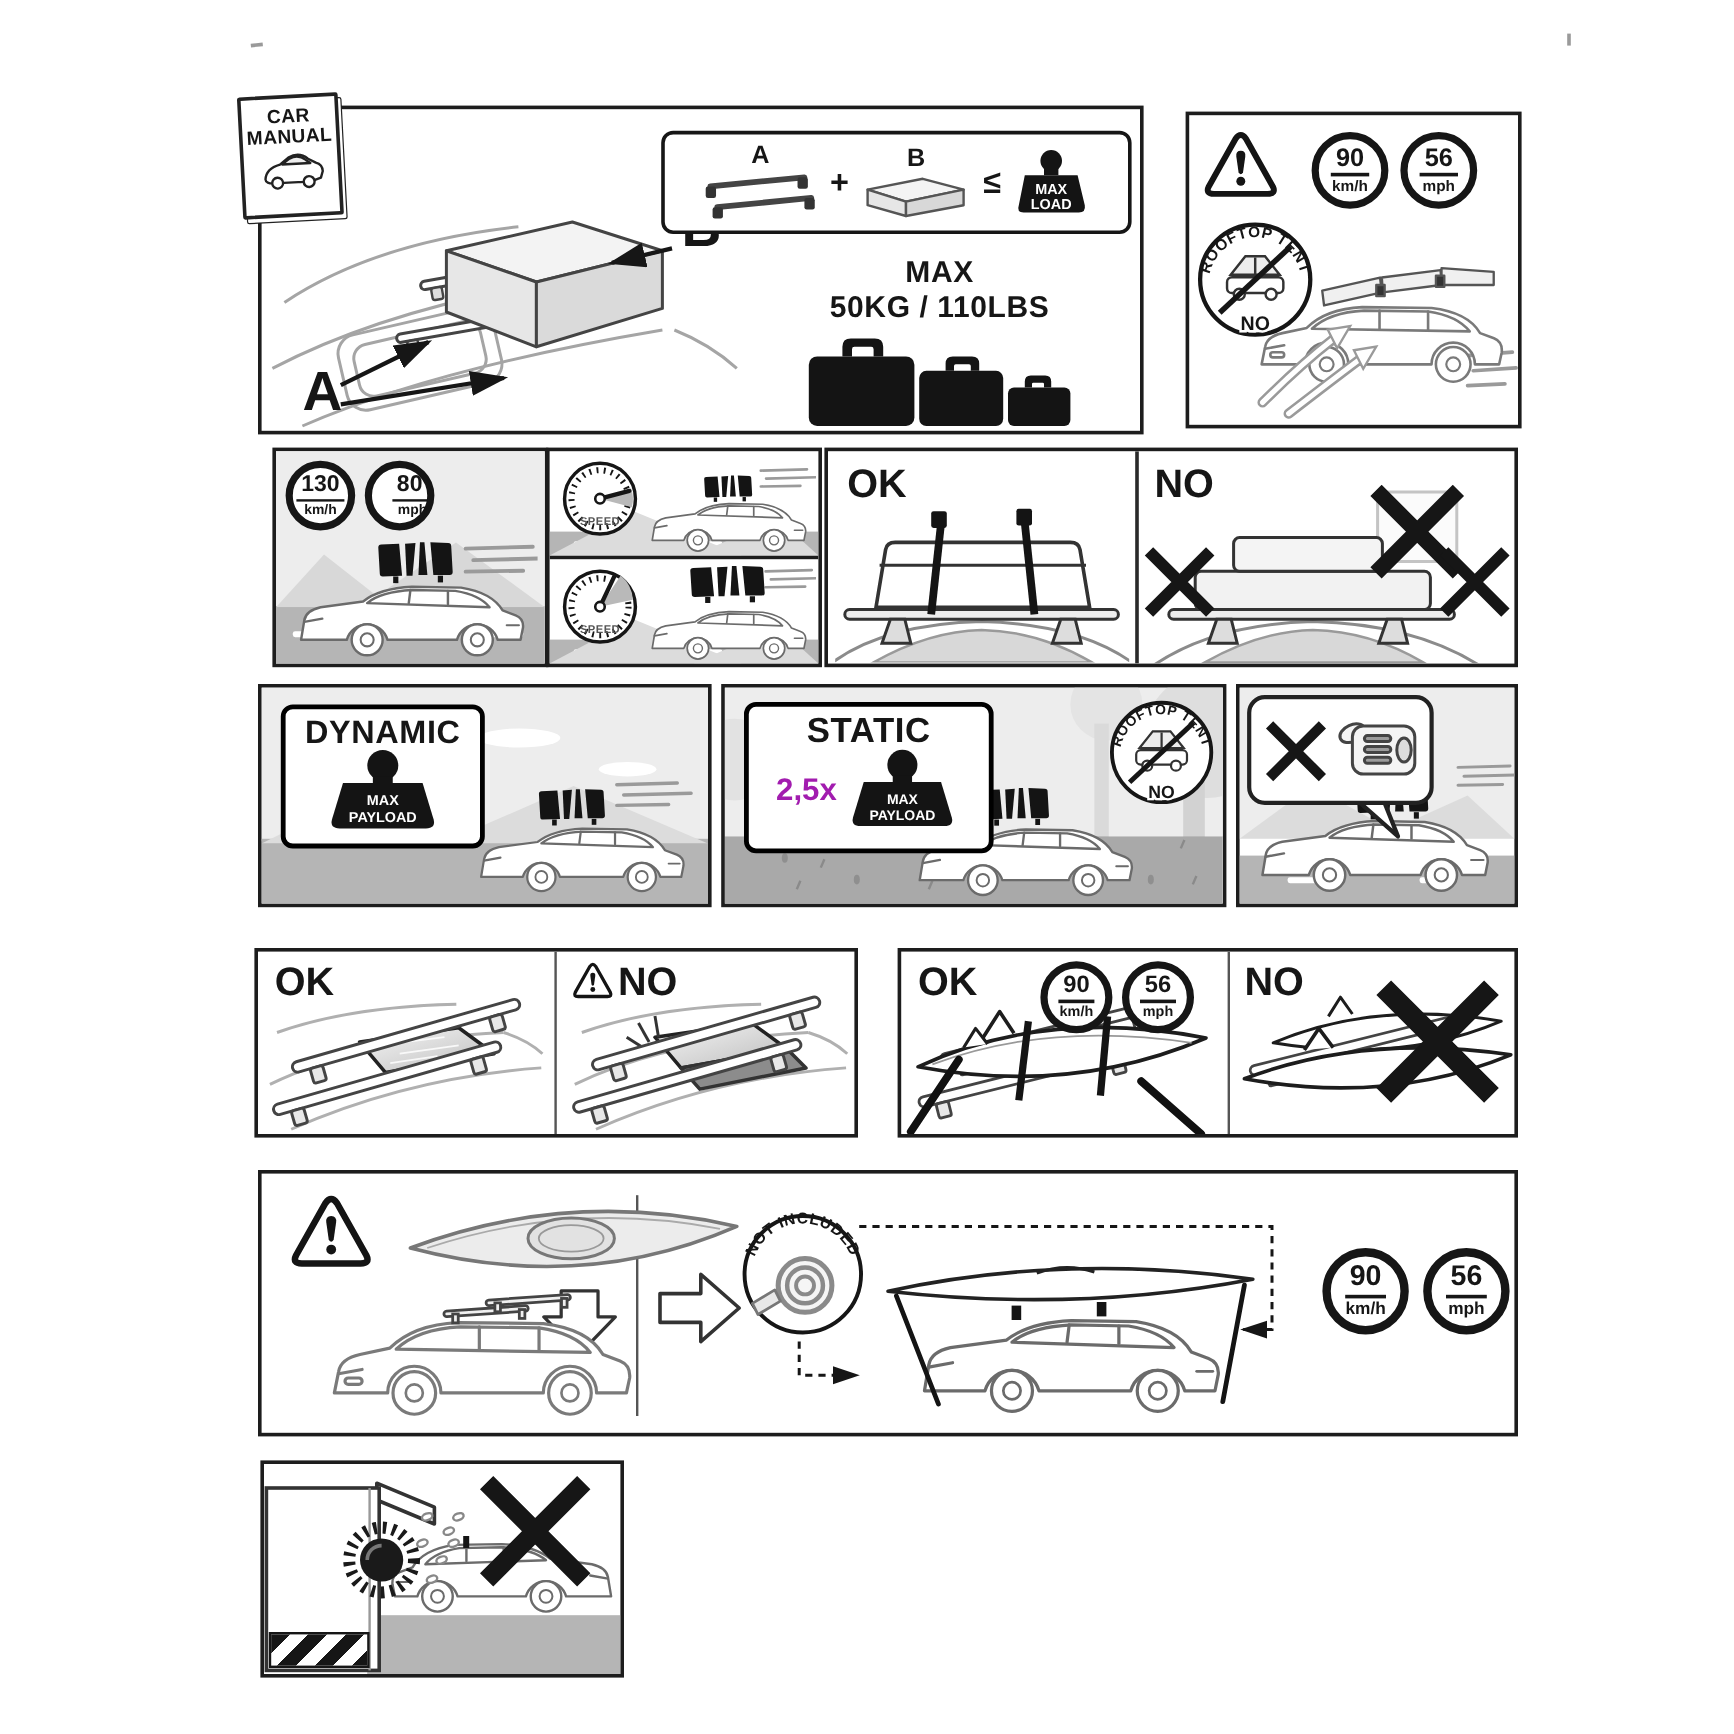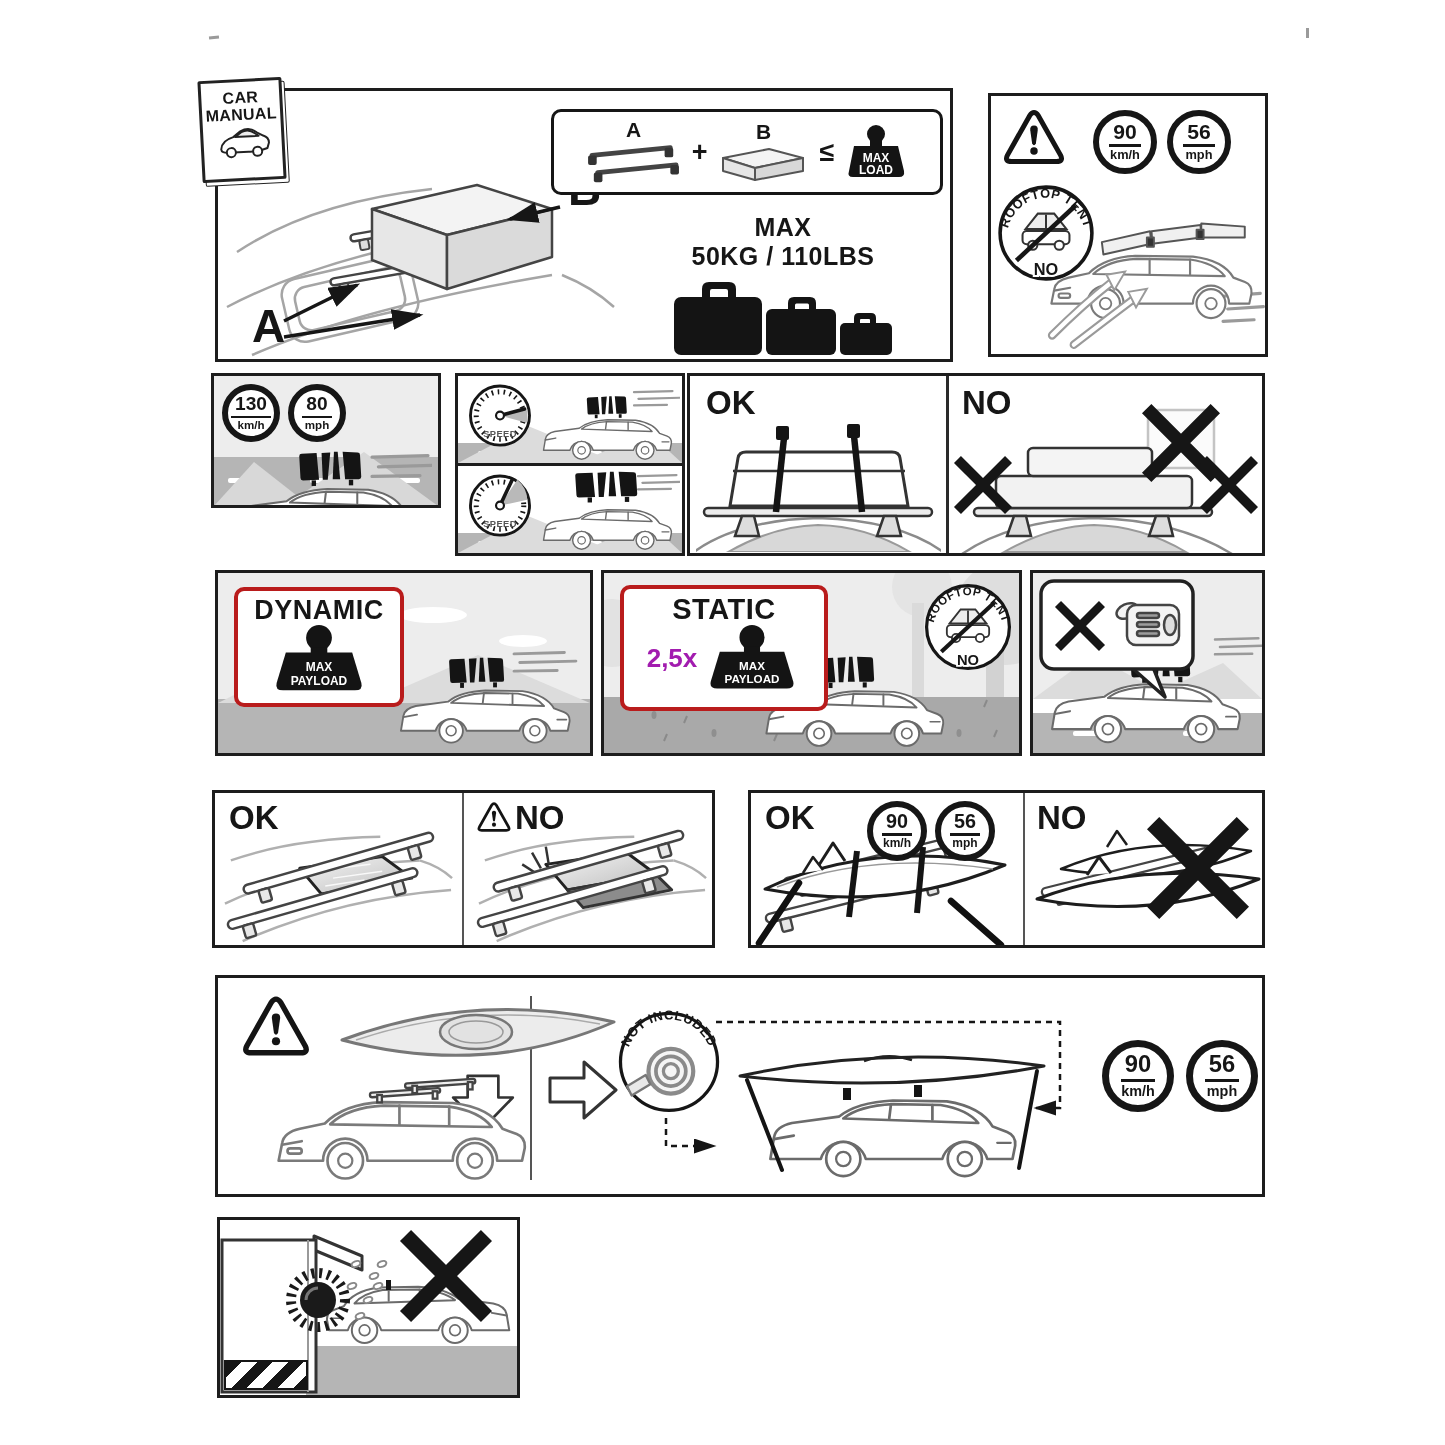--- a/index.html
+++ b/index.html
@@ -14,21 +14,21 @@
   .dashmark{position:absolute;background:#9a9a9a;}
   
   .badge{position:absolute;width:var(--s);height:var(--s);border-radius:50%;background:#fff;
     border:calc(var(--s)*0.105) solid #161616;box-sizing:border-box;display:flex;flex-direction:column;
     align-items:center;justify-content:center;z-index:5;}
   .badge-num{font-size:calc(var(--s)*0.33);font-weight:800;line-height:1.02;color:#161616;
     border-bottom:calc(var(--s)*0.05) solid #161616;padding:0 4px 2px;}
   .badge-unit{font-size:calc(var(--s)*0.2);font-weight:600;line-height:1.25;color:#161616;}
   .okno{font-size:33px;font-weight:800;color:#161616;line-height:1;}
   
-  .pl-badge{position:absolute;background:#fff;border:4px solid #b91c1c;border-radius:10px;
+  .pl-badge{position:absolute;background:#fff;border:4px solid #000000;border-radius:10px;
     box-sizing:border-box;display:flex;flex-direction:column;align-items:center;z-index:6;}
   .pl-title{font-weight:800;color:#161616;letter-spacing:.5px;line-height:1;margin-top:6px;}
   .pl-row{display:flex;align-items:center;gap:6px;}
   .pl-factor{font-weight:700;color:#a21caf;}
   .booklet{position:absolute;width:84px;height:102px;background:#fff;border:3px solid #222;
     border-radius:2px;transform:rotate(-3deg);z-index:9;display:flex;flex-direction:column;
     align-items:center;padding-top:8px;box-sizing:border-box;box-shadow:3px 4px 0 -1px #fff,3px 4px 0 0 #222;}
   .booklet-line{font-weight:800;font-size:16px;line-height:1.05;color:#161616;letter-spacing:.3px;}
   .inset{position:absolute;border:3px solid #161616;border-radius:10px;background:#fff;
     display:flex;align-items:center;justify-content:center;gap:10px;box-sizing:border-box;z-index:4;}
@@ -277,36 +277,36 @@
         <path d="M24,200 Q64,160 100,132" stroke="#9a9a9a" stroke-width="11" fill="none" stroke-linecap="round"></path>
         <path d="M24,200 Q64,160 100,132" stroke="#fff" stroke-width="5.5" fill="none" stroke-linecap="round"></path>
         <polygon points="94,122 118,118 104,142" fill="#fff" stroke="#9a9a9a" stroke-width="2.5"></polygon>
         <path d="M52,212 Q96,178 128,154" stroke="#9a9a9a" stroke-width="11" fill="none" stroke-linecap="round"></path>
         <path d="M52,212 Q96,178 128,154" stroke="#fff" stroke-width="5.5" fill="none" stroke-linecap="round"></path>
         <polygon points="122,144 146,140 132,164" fill="#fff" stroke="#9a9a9a" stroke-width="2.5"></polygon>
       </g>
     </svg>
   </div>
 
-  <div class="panel" style="left:211px;top:373px;width:230px;height:135px;">
+  <div class="panel" style="left:227px;top:373px;width:230px;height:183px;">
     <div class="skyband" style="height:130px;"></div>
     <svg class="svgabs" style="left:0;top:60px" width="224" height="70" viewBox="0 0 224 70">
       <polygon points="0,70 40,26 96,70" fill="#d8d8d8"></polygon>
         <polygon points="70,70 150,16 224,70" fill="#d8d8d8"></polygon>
     </svg>
     <div class="road" style="height:48px;">
       <div class="road-dash" style="left:14px;top:21px;width:28px;"></div>
       <div class="road-dash" style="left:96px;top:21px;width:28px;"></div>
       <div class="road-dash" style="left:178px;top:21px;width:28px;"></div>
     </div>
     <div class="badge" style="--s:58px;left:8px;top:8px;">
       <span class="badge-num">130</span>
       <span class="badge-unit">km/h</span>
     </div>
-    <div class="badge" style="--s:58px;left:74px;top:8px;">
+    <div class="badge" style="--s:58px;left:74px;top:8px;align-items:flex-end;">
       <span class="badge-num">80</span>
       <span class="badge-unit">mph</span>
     </div>
     <svg class="svgabs" style="left:10px;top:56px" width="208" height="122" viewBox="0 0 208 122">
       <use href="#sym-lines" transform="translate(148,22) scale(0.8)"></use>
       <use href="#sym-wagon" transform="translate(0,40) scale(0.68)"></use>
       <use href="#sym-cargo" transform="translate(74,18) scale(0.62)"></use>
     </svg>
   </div>
 

